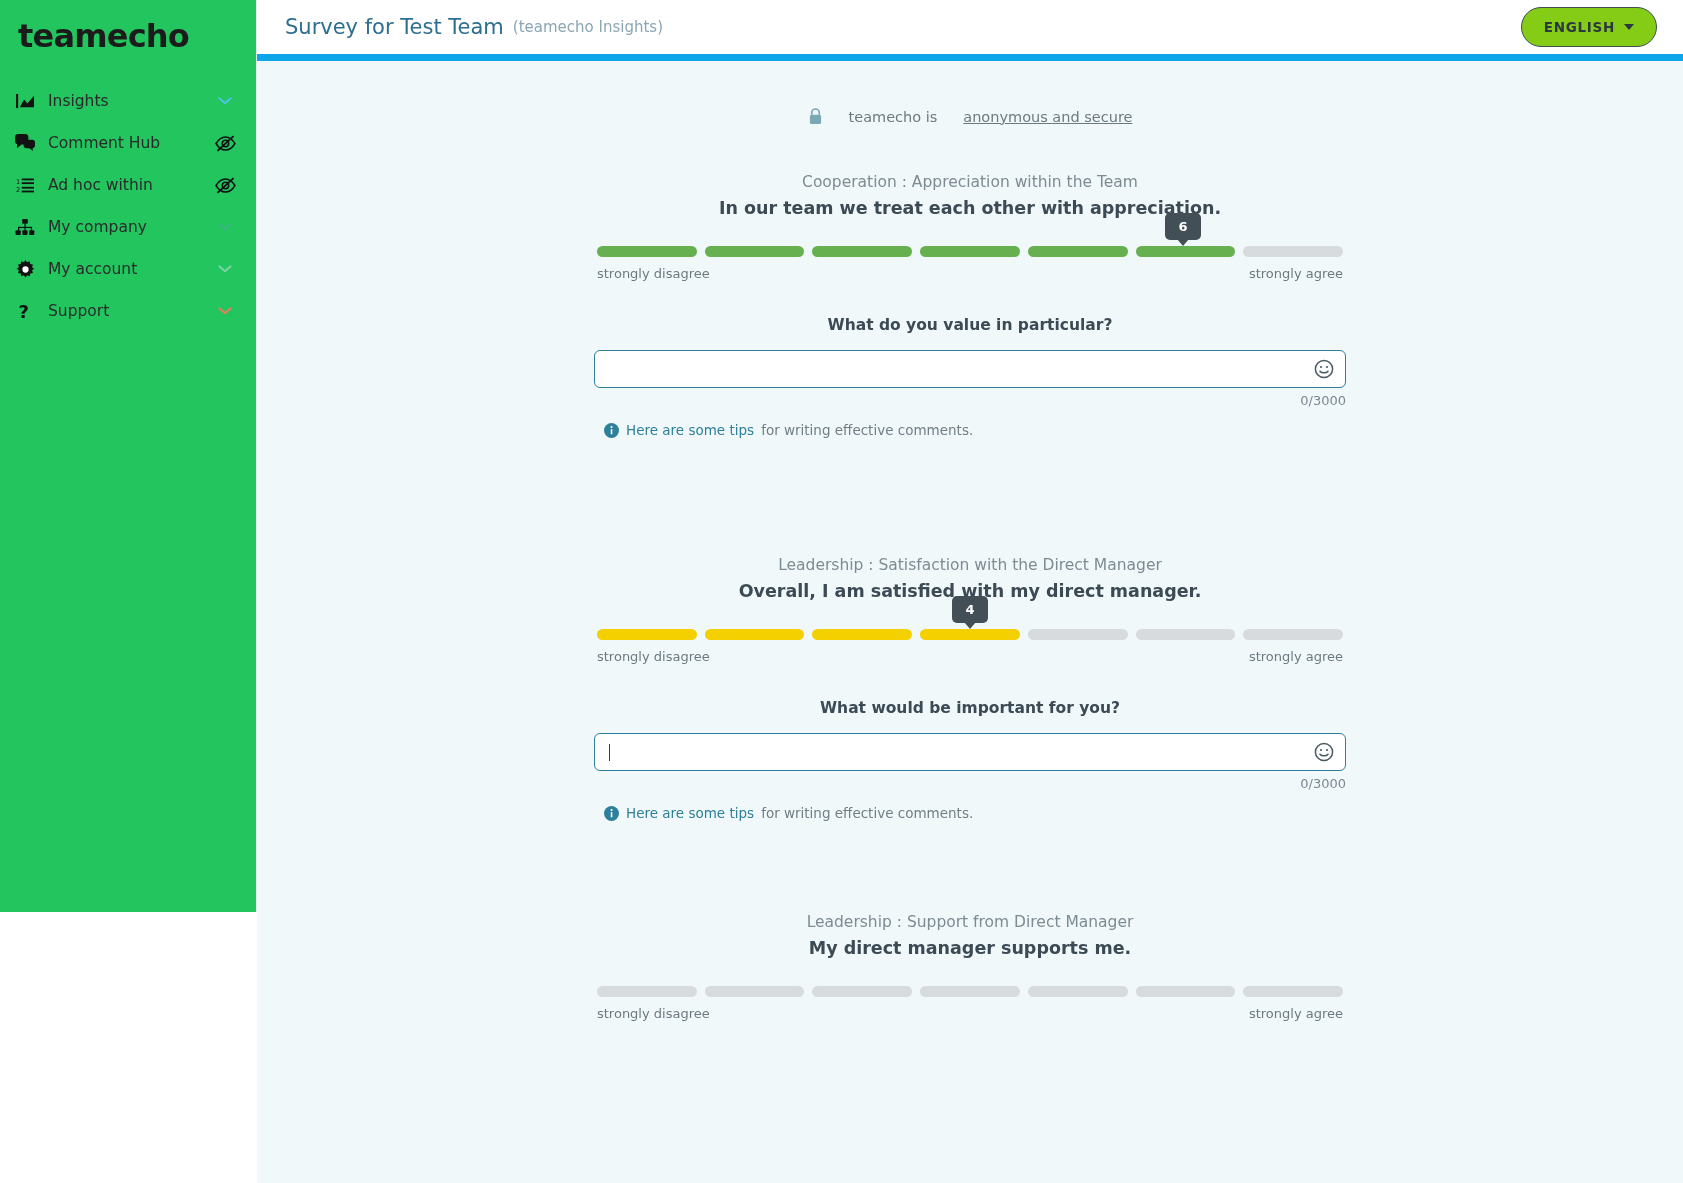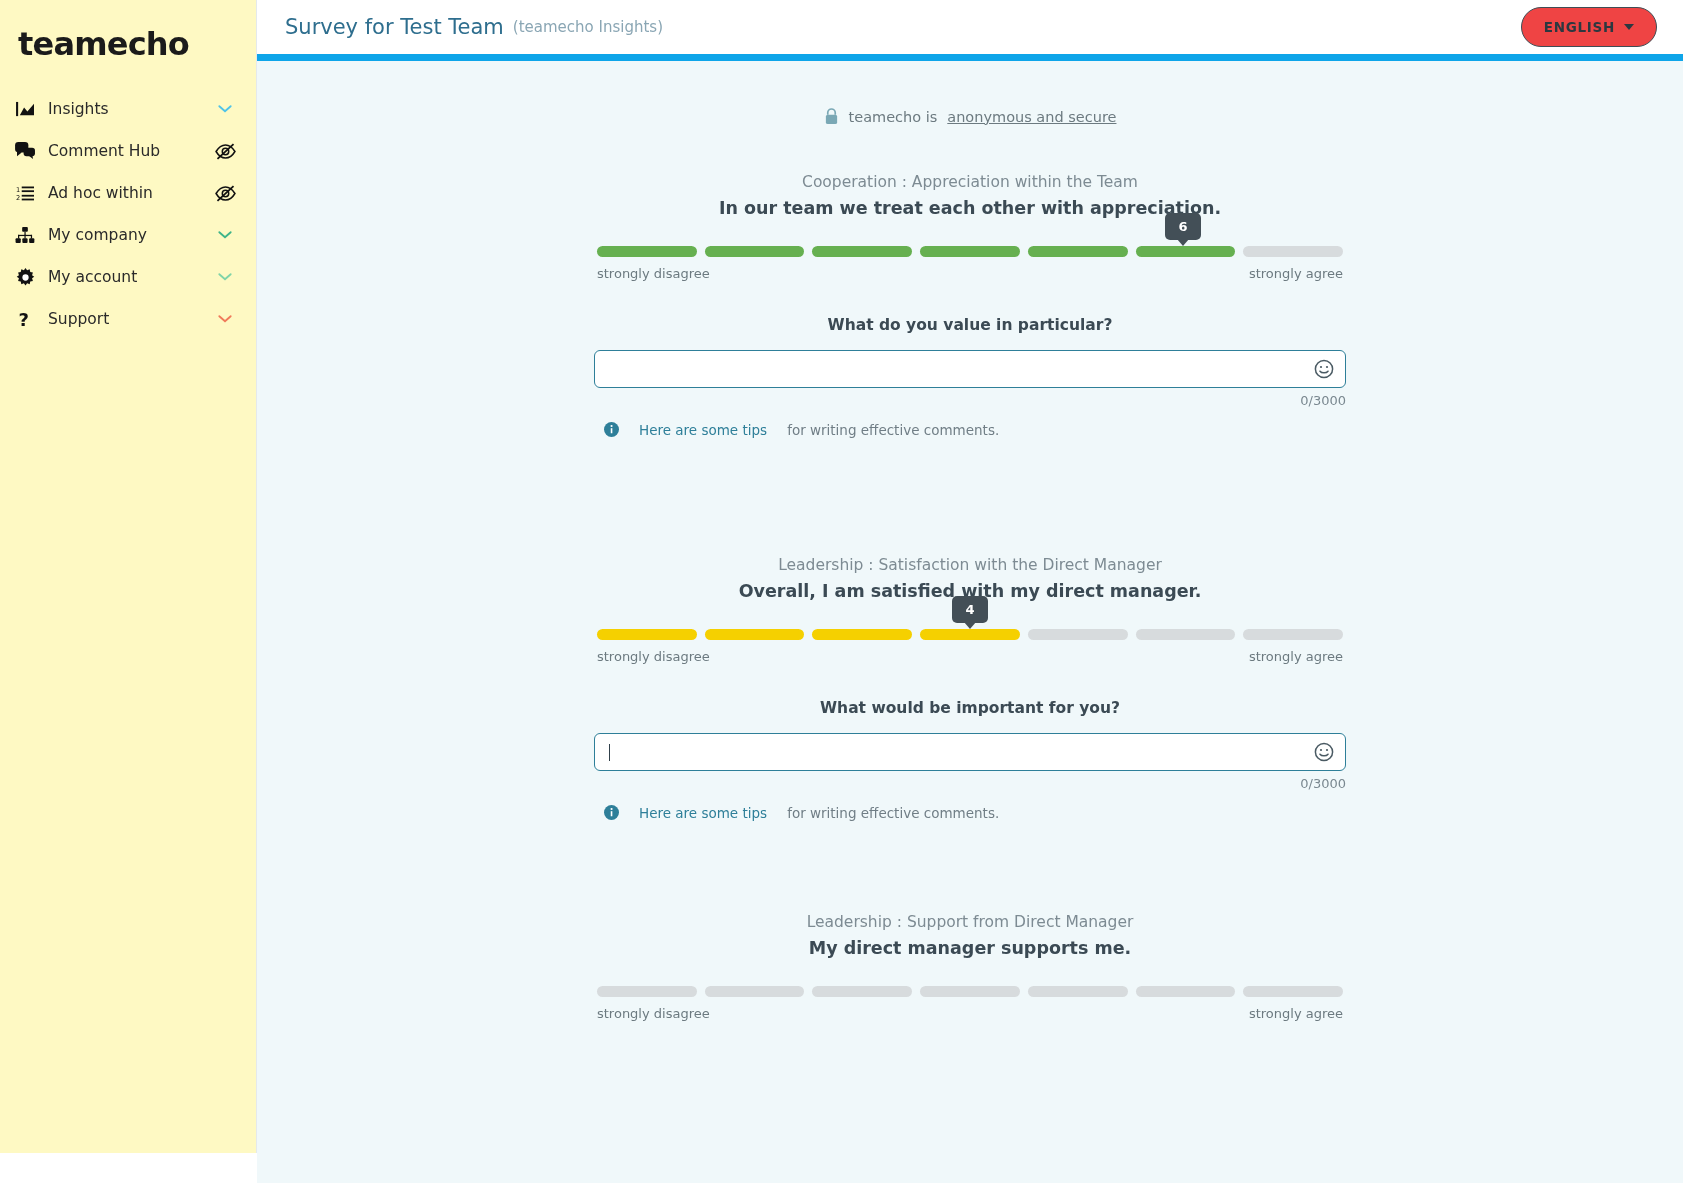--- a/index.html
+++ b/index.html
@@ -14,24 +14,24 @@
   #app {
     position: relative;
     width: 1683px; height: 1183px;
     display: flex;
   }
 
   
   .sidebar {
     width: 257px;
     min-width: 257px;
-    height: 1153px;
-    background: #fef9c3;
+    height: 912px;
+    background: #22c55e;
     border-right: 1px solid #e4e9ec;
-    padding-top: 12px;
+    padding-top: 4px;
   }
   .brand {
     height: 64px;
     display: flex;
     align-items: center;
     padding-left: 18px;
   }
   .brand-text {
     font-size: 32px;
     font-weight: 700;
@@ -95,21 +95,21 @@
   }
   .spacer { flex: 1; }
   .lang-btn {
     border: 1px solid #3f4d55;
     border-radius: 22px;
     height: 40px;
     padding: 16px 22px;
     display: flex;
     align-items: center;
     gap: 9px;
-    background: #ef4444;
+    background: #84cc16;
     cursor: pointer;
     text-align: right;
   }
   .lang-btn span {
     font-size: 13.5px;
     letter-spacing: 0.7px;
     color: #2c3840;
     font-weight: 600;
     font-family: "DejaVu Sans", sans-serif;
   }
@@ -124,21 +124,21 @@
     height: 1122px;
     overflow: hidden;
     position: relative;
   }
 
   
   .secure {
     display: flex;
     align-items: center;
     justify-content: center;
-    gap: 10px;
+    gap: 26px;
     margin-top: 47px;
     font-size: 14.5px;
     color: #6c7a80;
     font-family: "DejaVu Sans", sans-serif;
   }
   .secure a {
     color: #6c7a80;
     text-decoration: underline;
   }
 
@@ -268,22 +268,22 @@
     margin: 5px auto 0;
     text-align: right;
     font-size: 13px;
     color: #7a8890;
     font-family: "DejaVu Sans", sans-serif;
   }
   .tips {
     width: 752px;
     margin: 14px auto 0;
     display: flex;
-    align-items: flex-start;
-    gap: 20px;
+    align-items: flex-end;
+    gap: 7px;
     font-size: 13.5px;
     color: #707e86;
     padding-left: 10px;
     font-family: "DejaVu Sans", sans-serif;
   }
   .tips .info-ic { width: 15px; height: 15px; flex: none; }
   .tips a { color: #2e7f99; text-decoration: none; cursor: pointer; }
 
   .blk1 { margin-top: 48px; }
   .blk2 { margin-top: 118px; }

